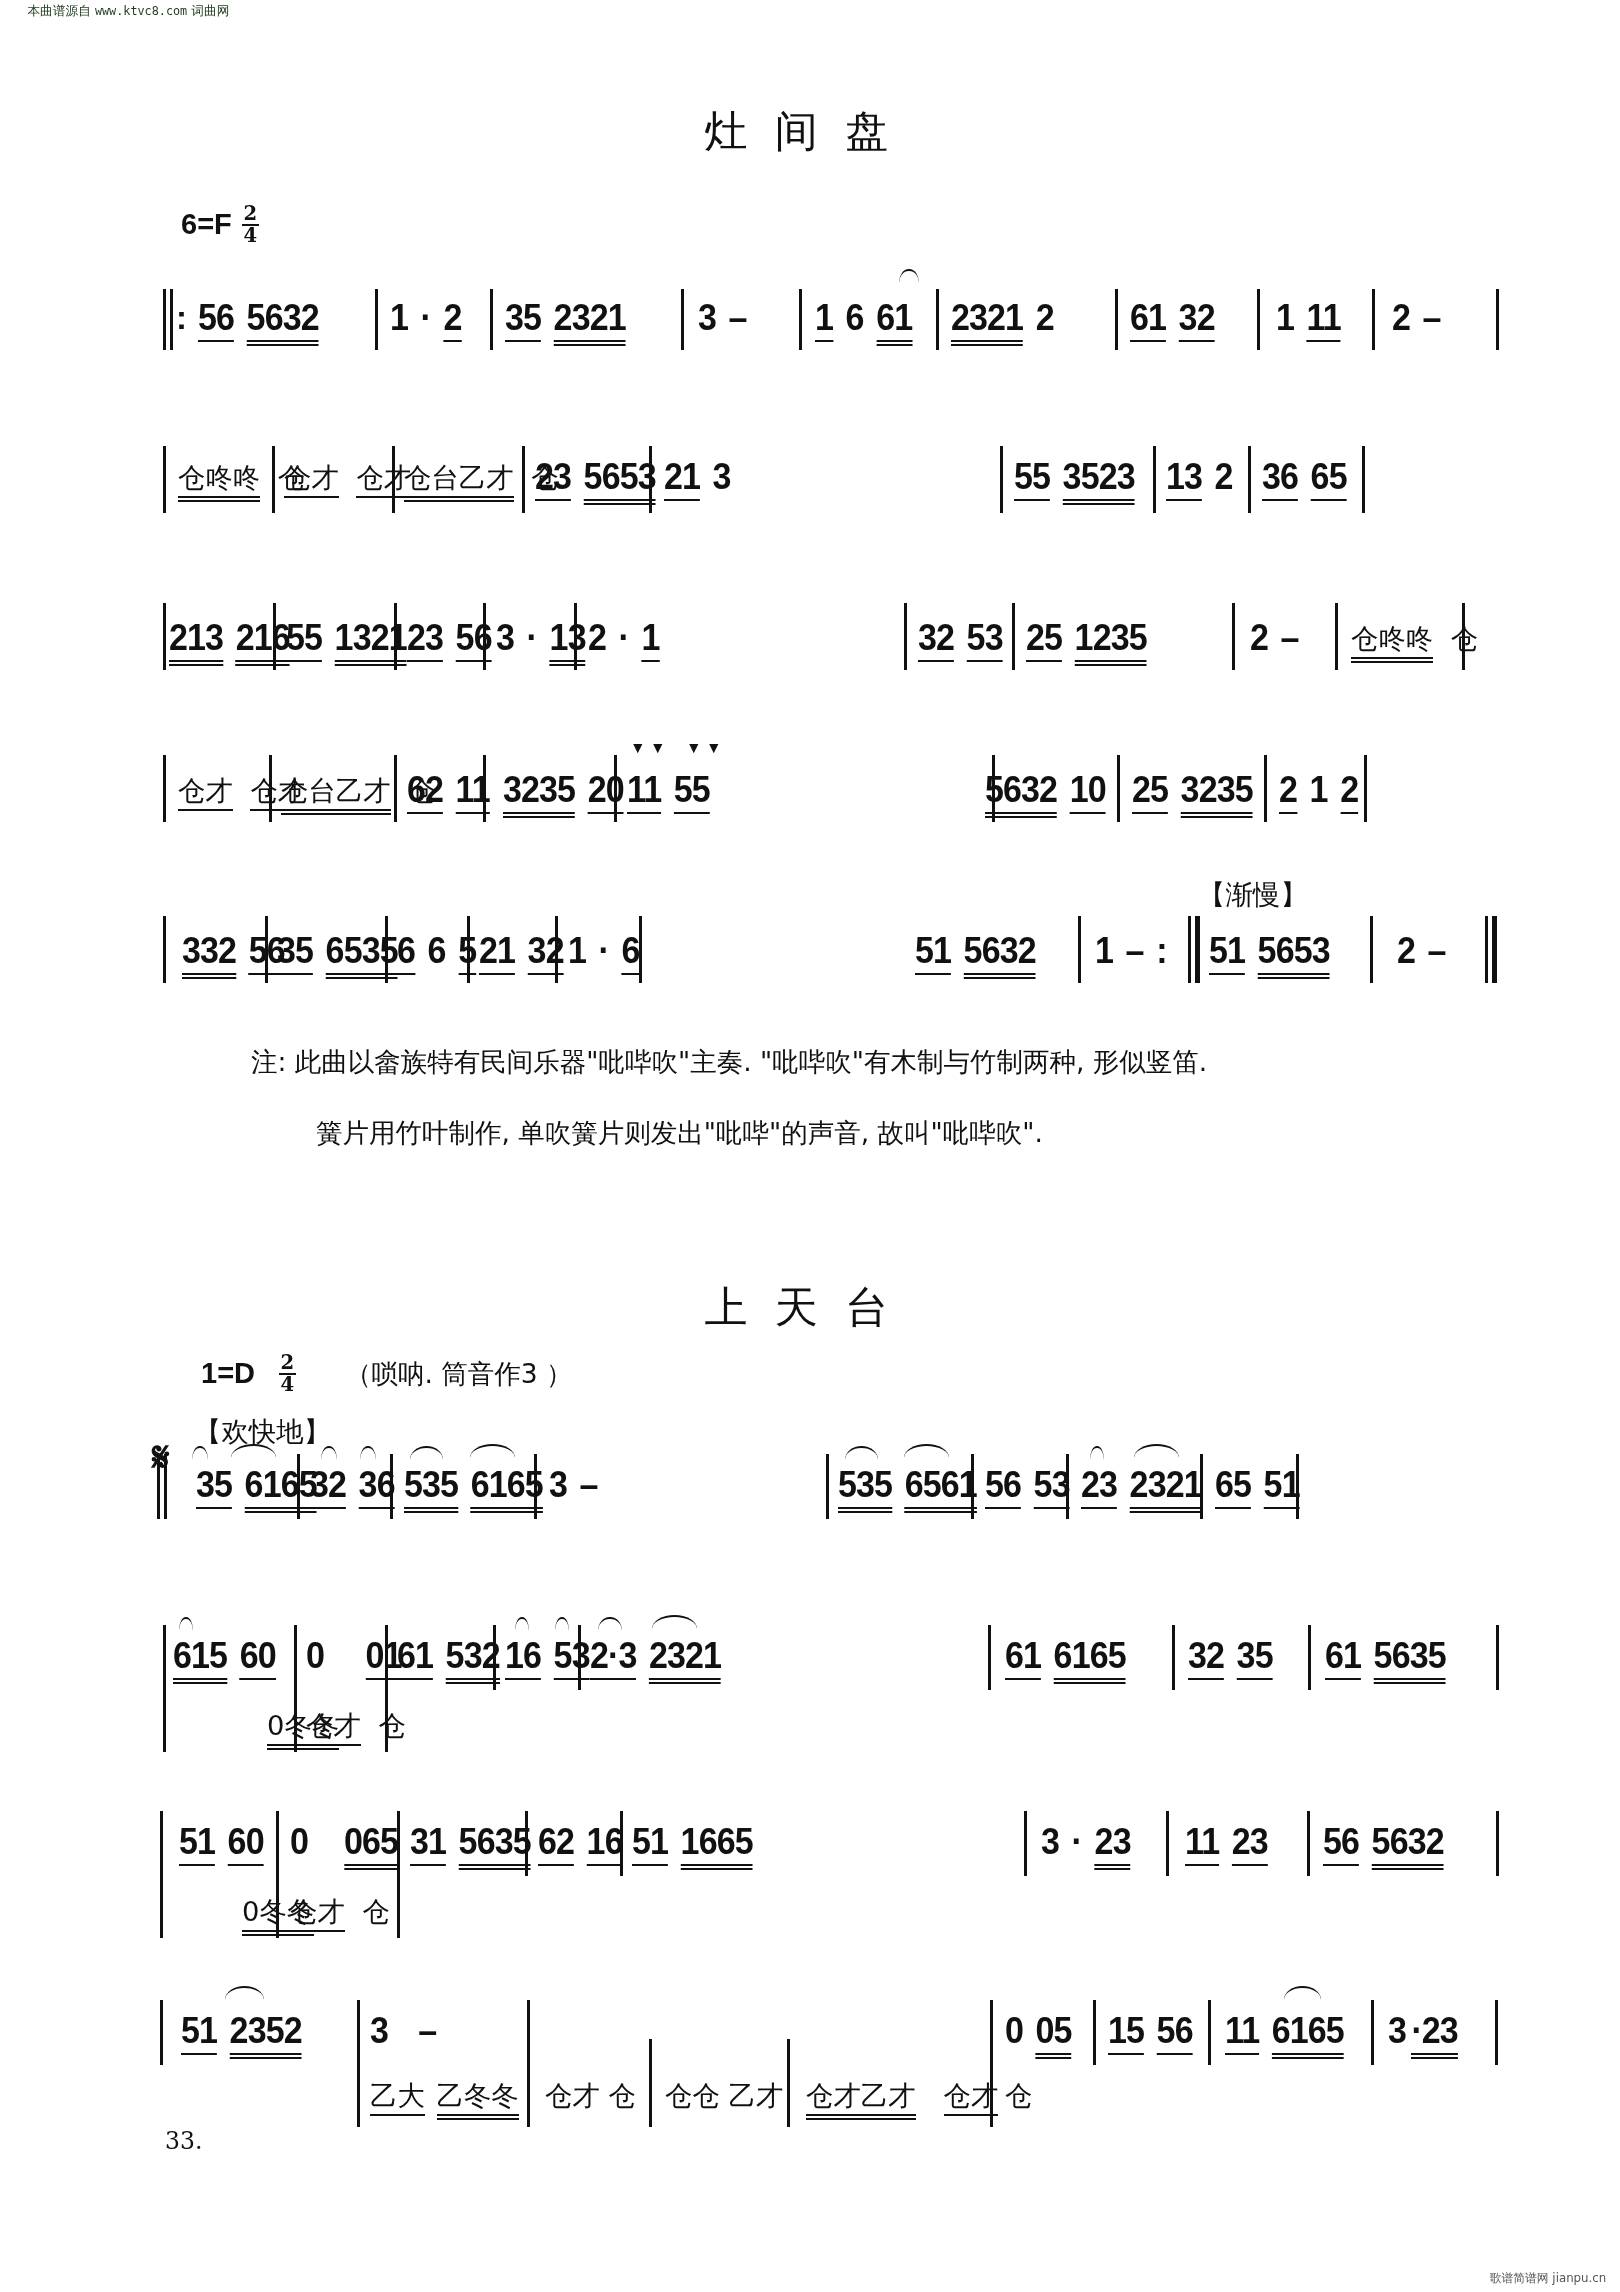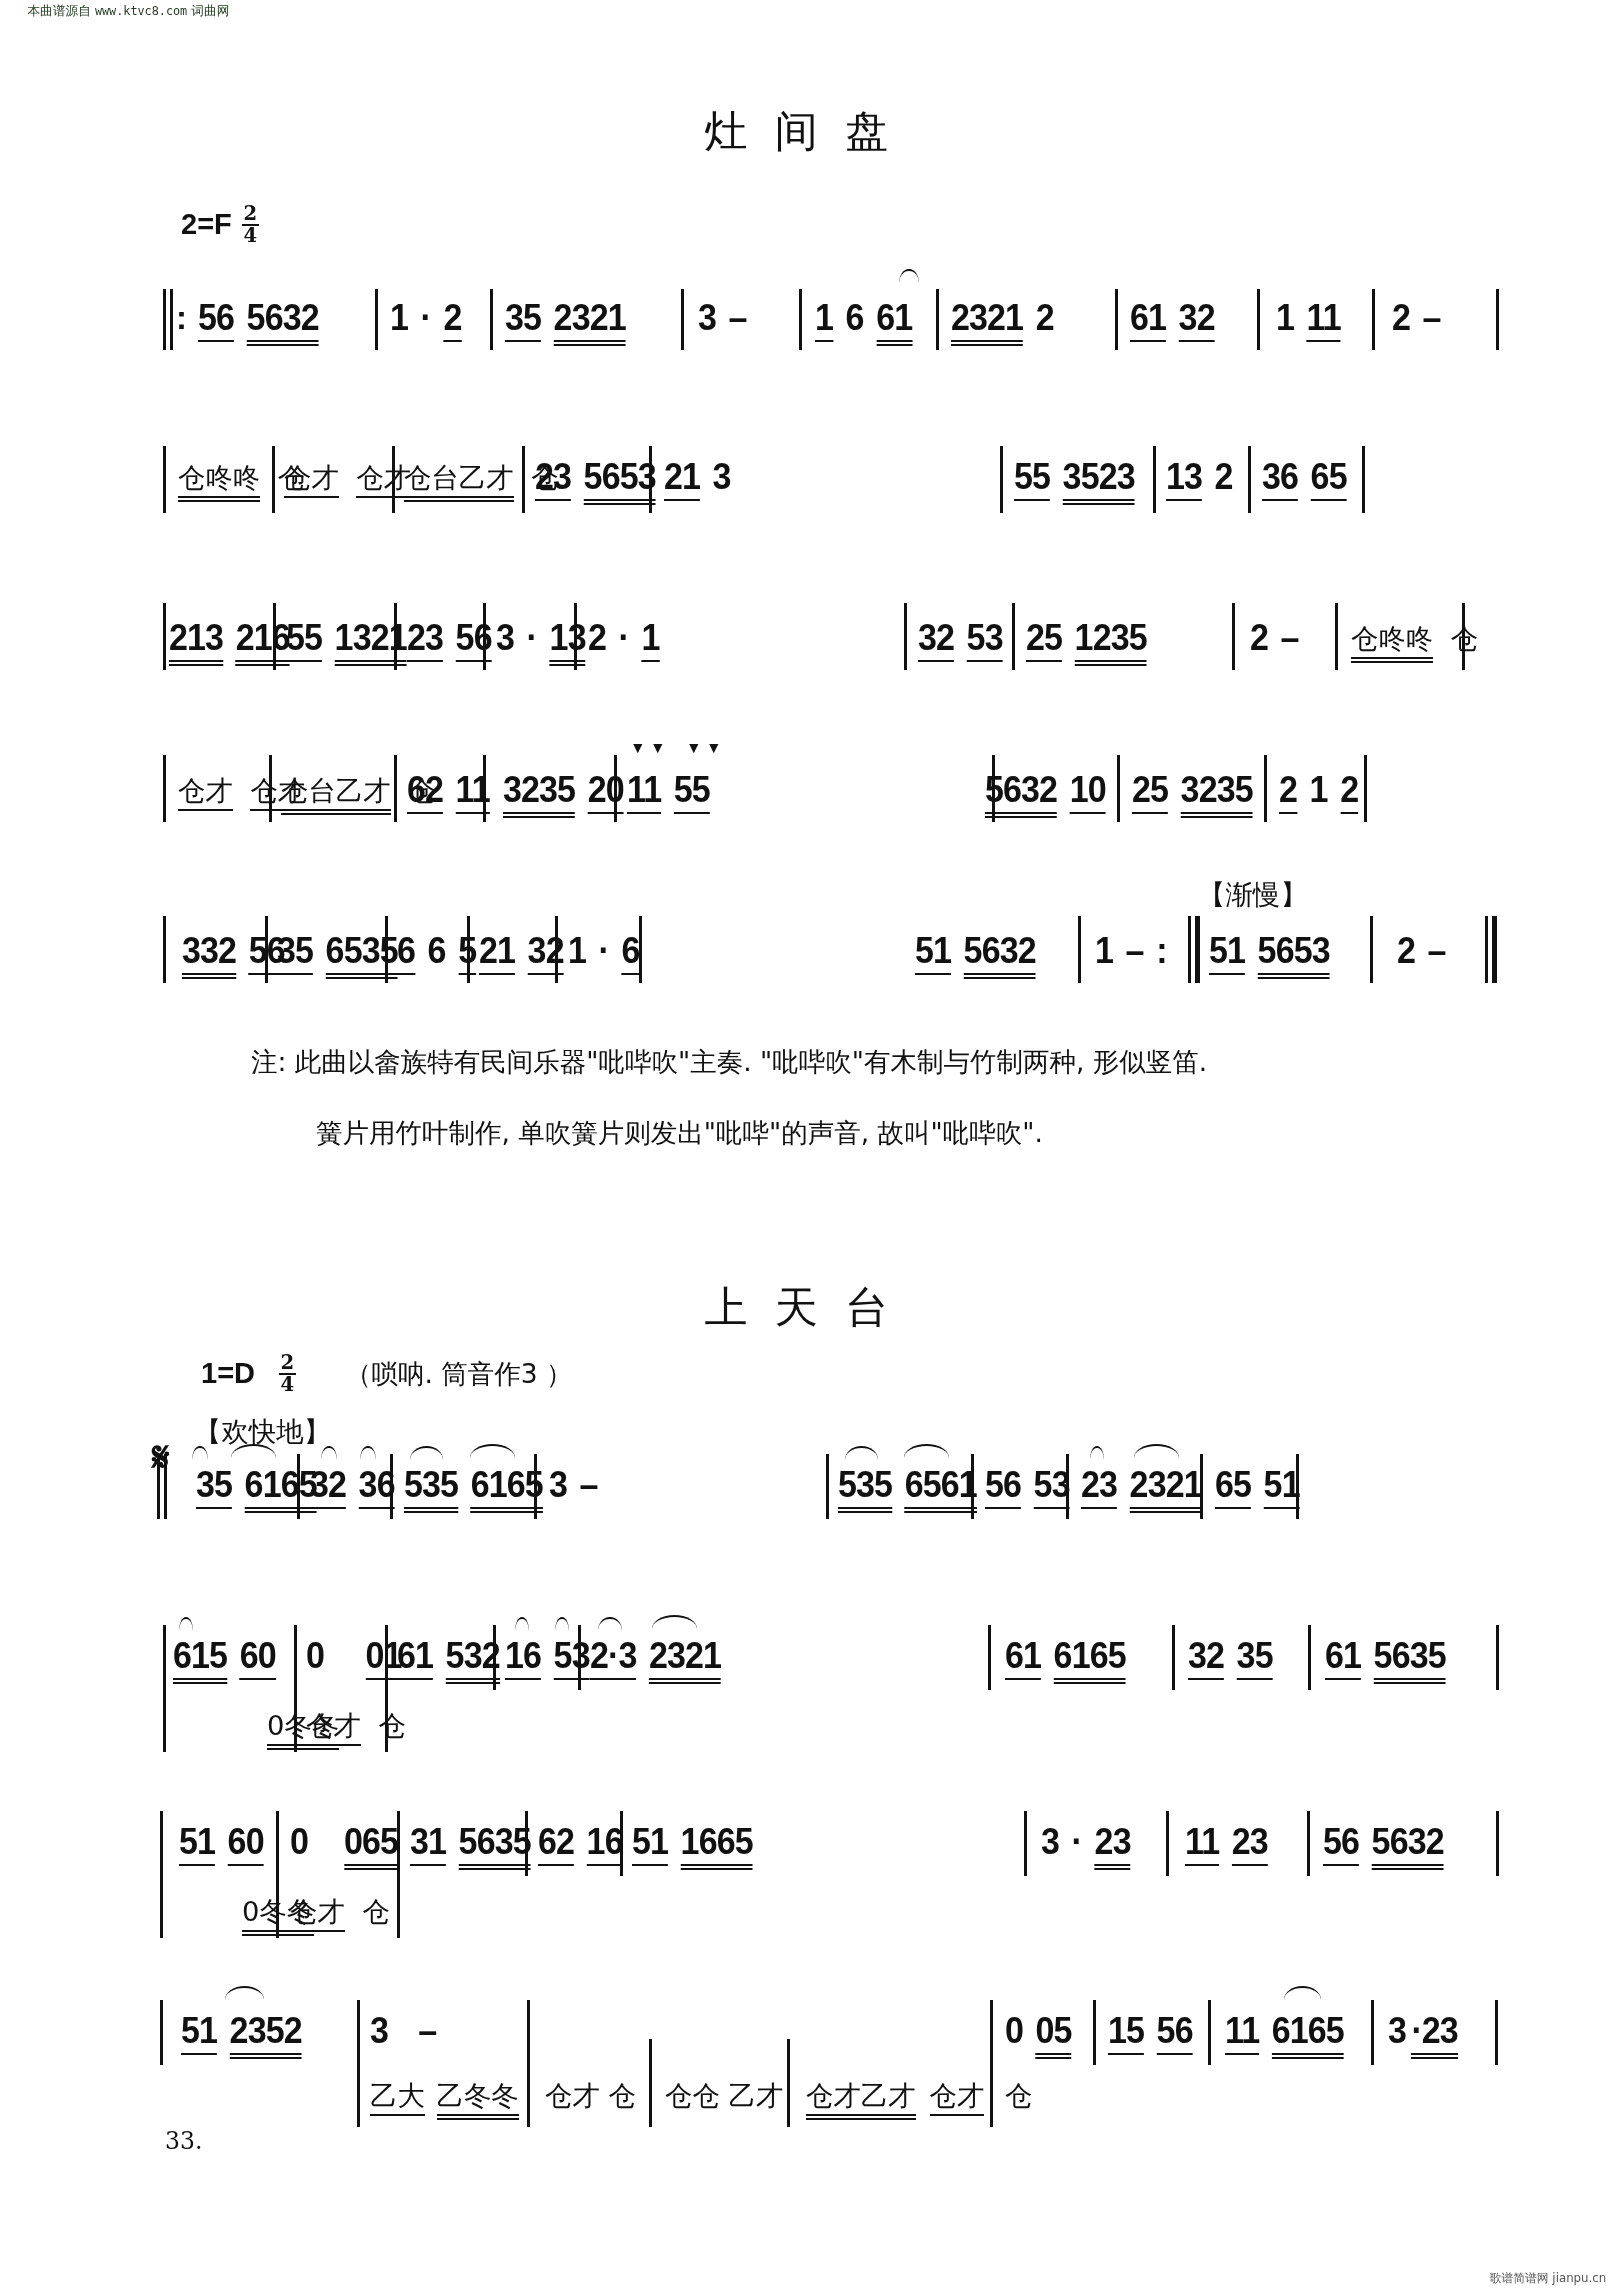--- a/index.html
+++ b/index.html
@@ -42,21 +42,21 @@
 
 <div class="watermark">
   <span>本曲谱源自</span>
   <span class="url">www.ktvc8.com</span>
   <span>词曲网</span>
 </div>
 
 <div class="title" style="top:103px;">灶间盘</div>
 
 <div class="keysig" style="left:181px; top:204px;">
-  <span>2=F</span>
+  <span>6=F</span>
   <span class="frac">
     <span>2</span>
     <span>4</span>
   </span>
 </div>
 
 <div class="staff" style="top:279px;">
   <div class="bar" style="left:163px; top:9.8px; height:61px;"></div>
   <div class="bar" style="left:170px; top:9.8px; height:61px;"></div>
   <div class="rep-dots" style="left:176px; top:19.6px;">:</div>
@@ -271,21 +271,21 @@
   <div class="arc" style="left:225px; top:-13.7px; width:39px;"></div>
   <div class="m" style="left:181px; top:9.8px;"><span class="g u1">51</span><span class="g u2">2352</span></div>
   <div class="bar" style="left:357px; top:0; height:127px;"></div>
   <div class="m" style="left:370px; top:9.8px;"><span class="g" style="margin-right:33px;">3</span><span class="g">–</span></div>
   <div class="perc" style="left:370px; top:78px;"><span class="g u1" style="margin-right:11.8px;">乙大</span><span class="g u2">乙冬冬</span></div>
   <div class="bar" style="left:527px; top:0; height:127px;"></div>
   <div class="perc" style="left:545px; top:78px;">仓才 仓</div>
   <div class="bar" style="left:649px; top:39px; height:88px;"></div>
   <div class="perc" style="left:665px; top:78px;">仓仓 乙才</div>
   <div class="bar" style="left:787px; top:39px; height:88px;"></div>
-  <div class="perc" style="left:806px; top:78px;"><span class="g u2" style="margin-right:14px;">仓才乙才</span><span class="g u1">仓才</span></div>
+  <div class="perc" style="left:806px; top:78px;"><span class="g u2" style="margin-right:28px;">仓才乙才</span><span class="g u1">仓才</span></div>
   <div class="bar" style="left:990px; top:0; height:127px;"></div>
   <div class="perc" style="left:1005px; top:78px;">仓</div>
   <div class="m" style="left:1005px; top:9.8px;"><span class="g">0</span><span class="g u2">05</span></div>
   <div class="bar" style="left:1093px; top:0; height:65px;"></div>
   <div class="m" style="left:1108px; top:9.8px;"><span class="g u1">15</span><span class="g u1">56</span></div>
   <div class="bar" style="left:1208px; top:0; height:65px;"></div>
   <div class="arc" style="left:1284px; top:-13.7px; width:37px;"></div>
   <div class="m" style="left:1225px; top:9.8px;"><span class="g u1">11</span><span class="g u2">6165</span></div>
   <div class="bar" style="left:1371px; top:0; height:65px;"></div>
   <div class="m" style="left:1388px; top:9.8px;"><span class="g" style="margin-right:5.9px;">3</span><span class="g u2">·23</span></div>

